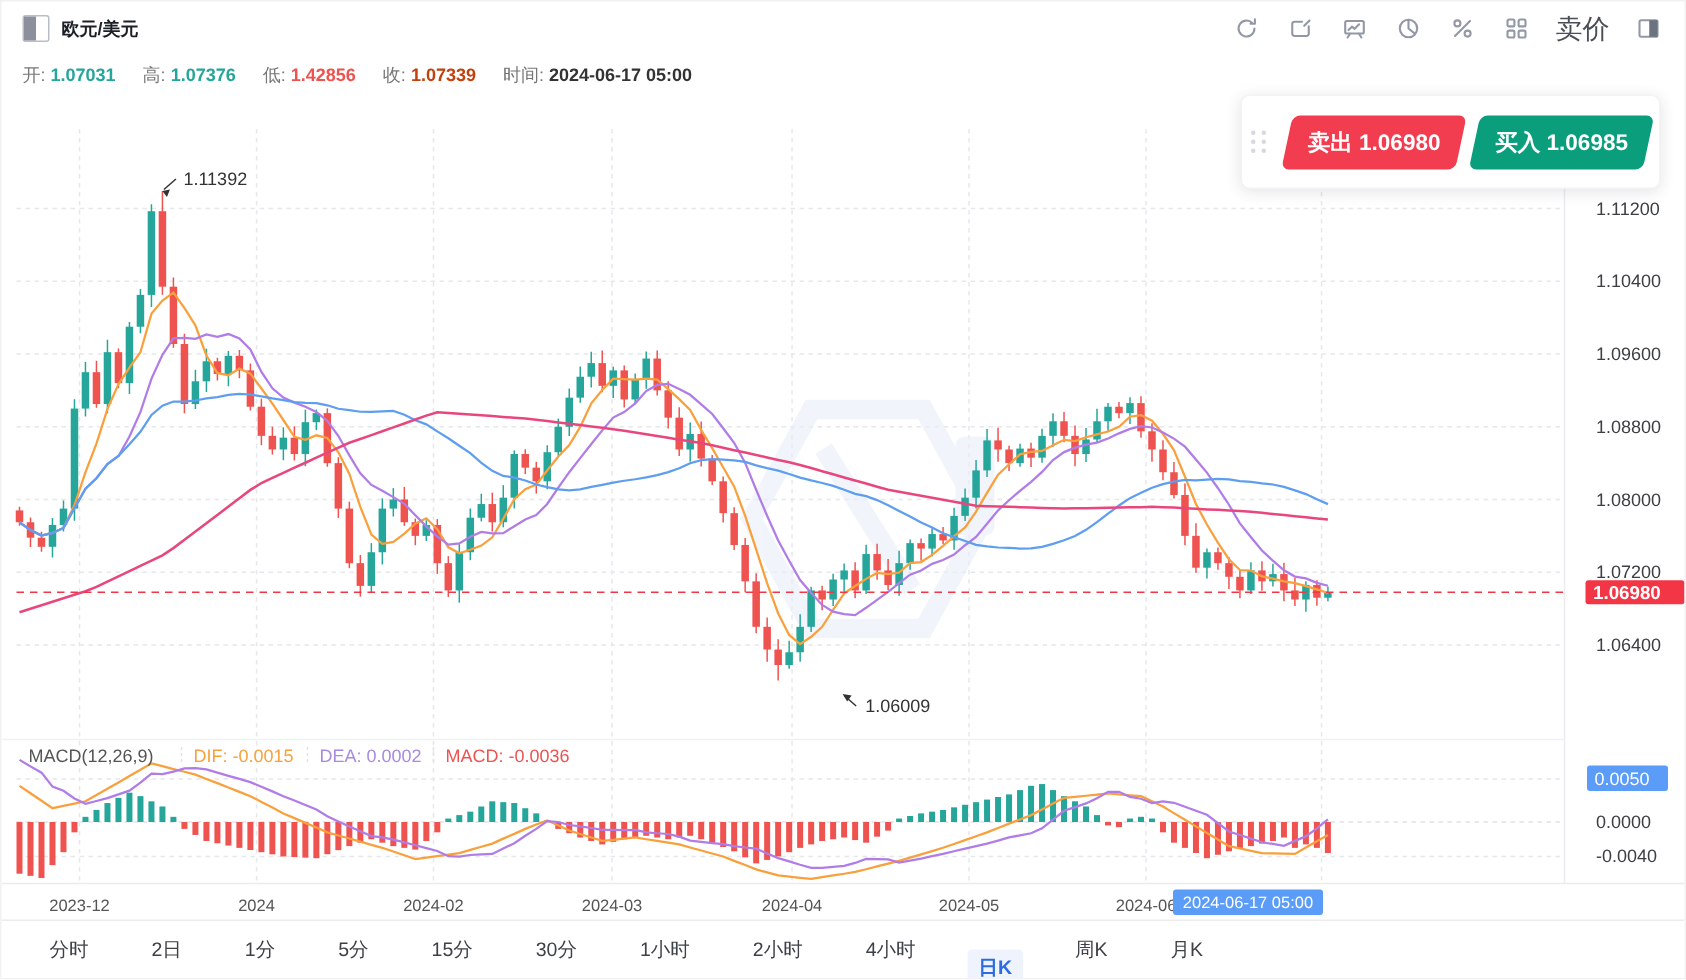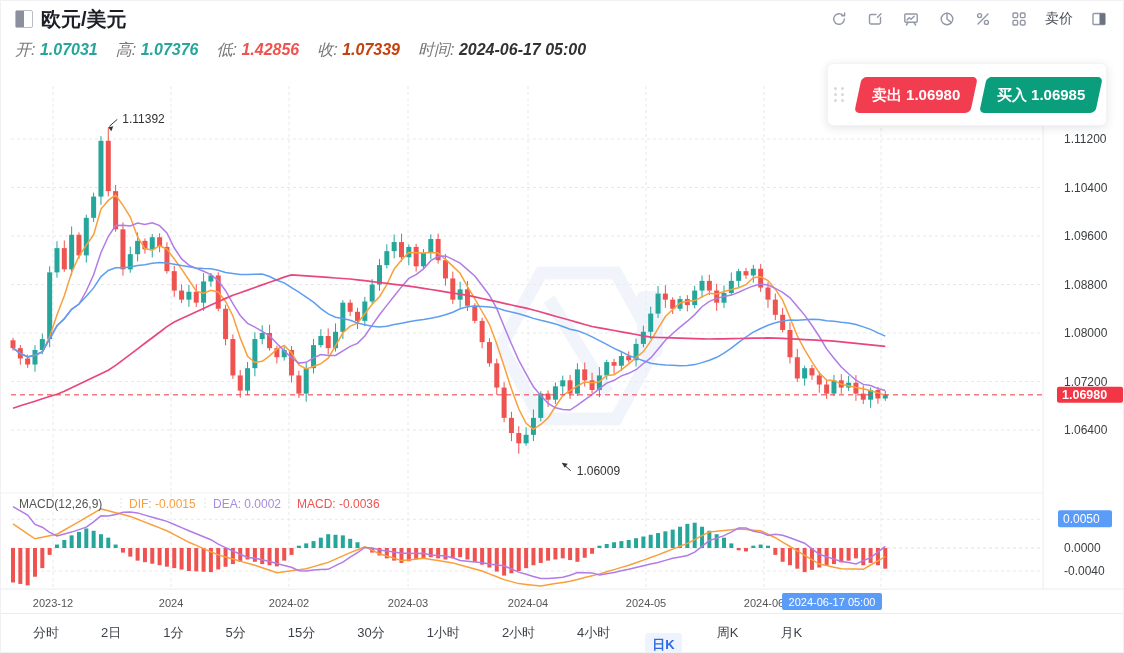--- a/index.html
+++ b/index.html
@@ -2,28 +2,28 @@
 <html><head>
 <meta charset="utf-8">
 <style>
   html,body{margin:0;padding:0;background:#fff;}
   .app{width:1124px;height:653px;position:relative;background:#fff;border:1px solid #f1f1f3;box-sizing:border-box;
        font-family:"Liberation Sans","DejaVu Sans",sans-serif;color:#333;overflow:hidden;}
   
   .titlebar{position:absolute;left:0;top:0;right:0;height:36px;display:flex;align-items:center;padding:0 14px;box-sizing:border-box;}
   .title-icon{width:16px;height:16px;border:1.5px solid #b9bdc6;border-radius:2px;position:relative;margin-right:8px;flex:0 0 auto;}
   .title-icon::after{content:"";position:absolute;left:0;top:0;bottom:0;width:50%;background:#8b909c;}
-  .symbol{font-size:20px;font-weight:bold;color:#1c2026;}
+  .symbol{font-size:12px;font-weight:bold;color:#1c2026;}
   .spacer{flex:1;}
   .icon-row{display:flex;align-items:center;gap:16px;}
   .tool-icon{width:20px;height:20px;display:inline-flex;align-items:center;justify-content:center;cursor:pointer;}
   .tool-icon svg{width:18px;height:18px;stroke:#9298a6;fill:none;stroke-width:1.4;stroke-linecap:round;stroke-linejoin:round;}
-  .sell-price-label{font-size:14px;color:#4a4f57;cursor:pointer;}
+  .sell-price-label{font-size:18px;color:#4a4f57;cursor:pointer;}
   
-  .quote-row{position:absolute;left:14px;top:40px;height:18px;display:flex;gap:18px;font-size:16px;align-items:center;white-space:nowrap;font-style:italic;}
+  .quote-row{position:absolute;left:14px;top:40px;height:18px;display:flex;gap:18px;font-size:12px;align-items:center;white-space:nowrap;}
   .quote-row .lbl{color:#777;}
   .ma-row{position:absolute;left:14px;top:62px;height:18px;display:flex;font-size:12px;align-items:center;white-space:nowrap;}
   .ma-row .ma-item{padding:0 10px;border-right:1px dashed #e3e5ea;}
   .ma-row .ma-item:first-child{padding-left:0;color:#444;}
   .ma-row .ma-item:last-child{border-right:none;}
   
   .trade-card{position:absolute;top:62px;right:16px;width:278px;height:61px;background:#fff;border-radius:6px;
       box-shadow:0 2px 10px rgba(30,40,60,.12);border:1px solid #f2f3f5;display:flex;align-items:center;z-index:6;}
   .drag-dots{width:16px;margin-left:6px;display:grid;grid-template-columns:4px 4px;grid-gap:3px;}
   .drag-dots i{width:3px;height:3px;border-radius:50%;background:#d6d9df;}

